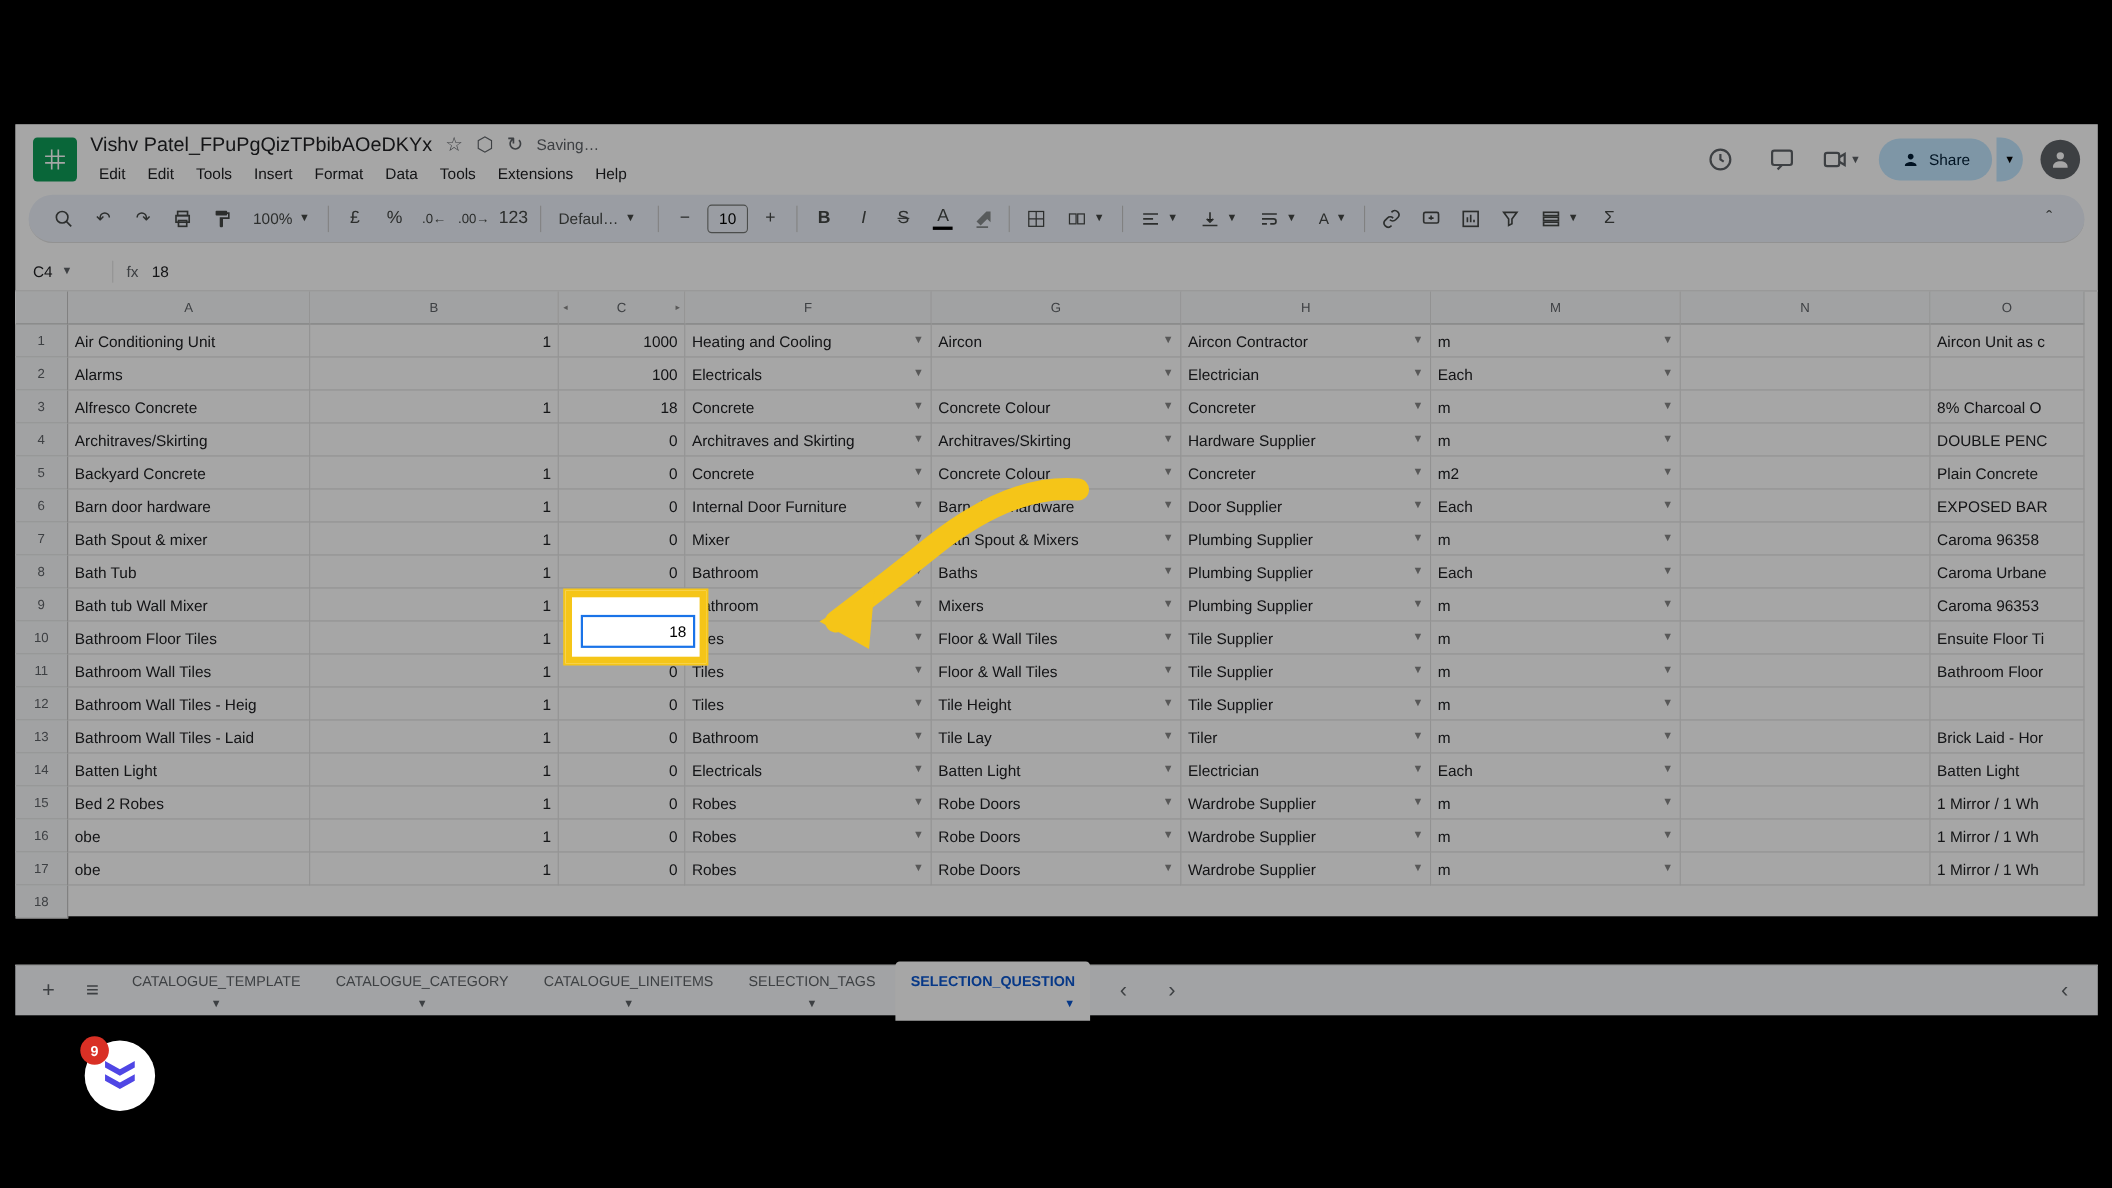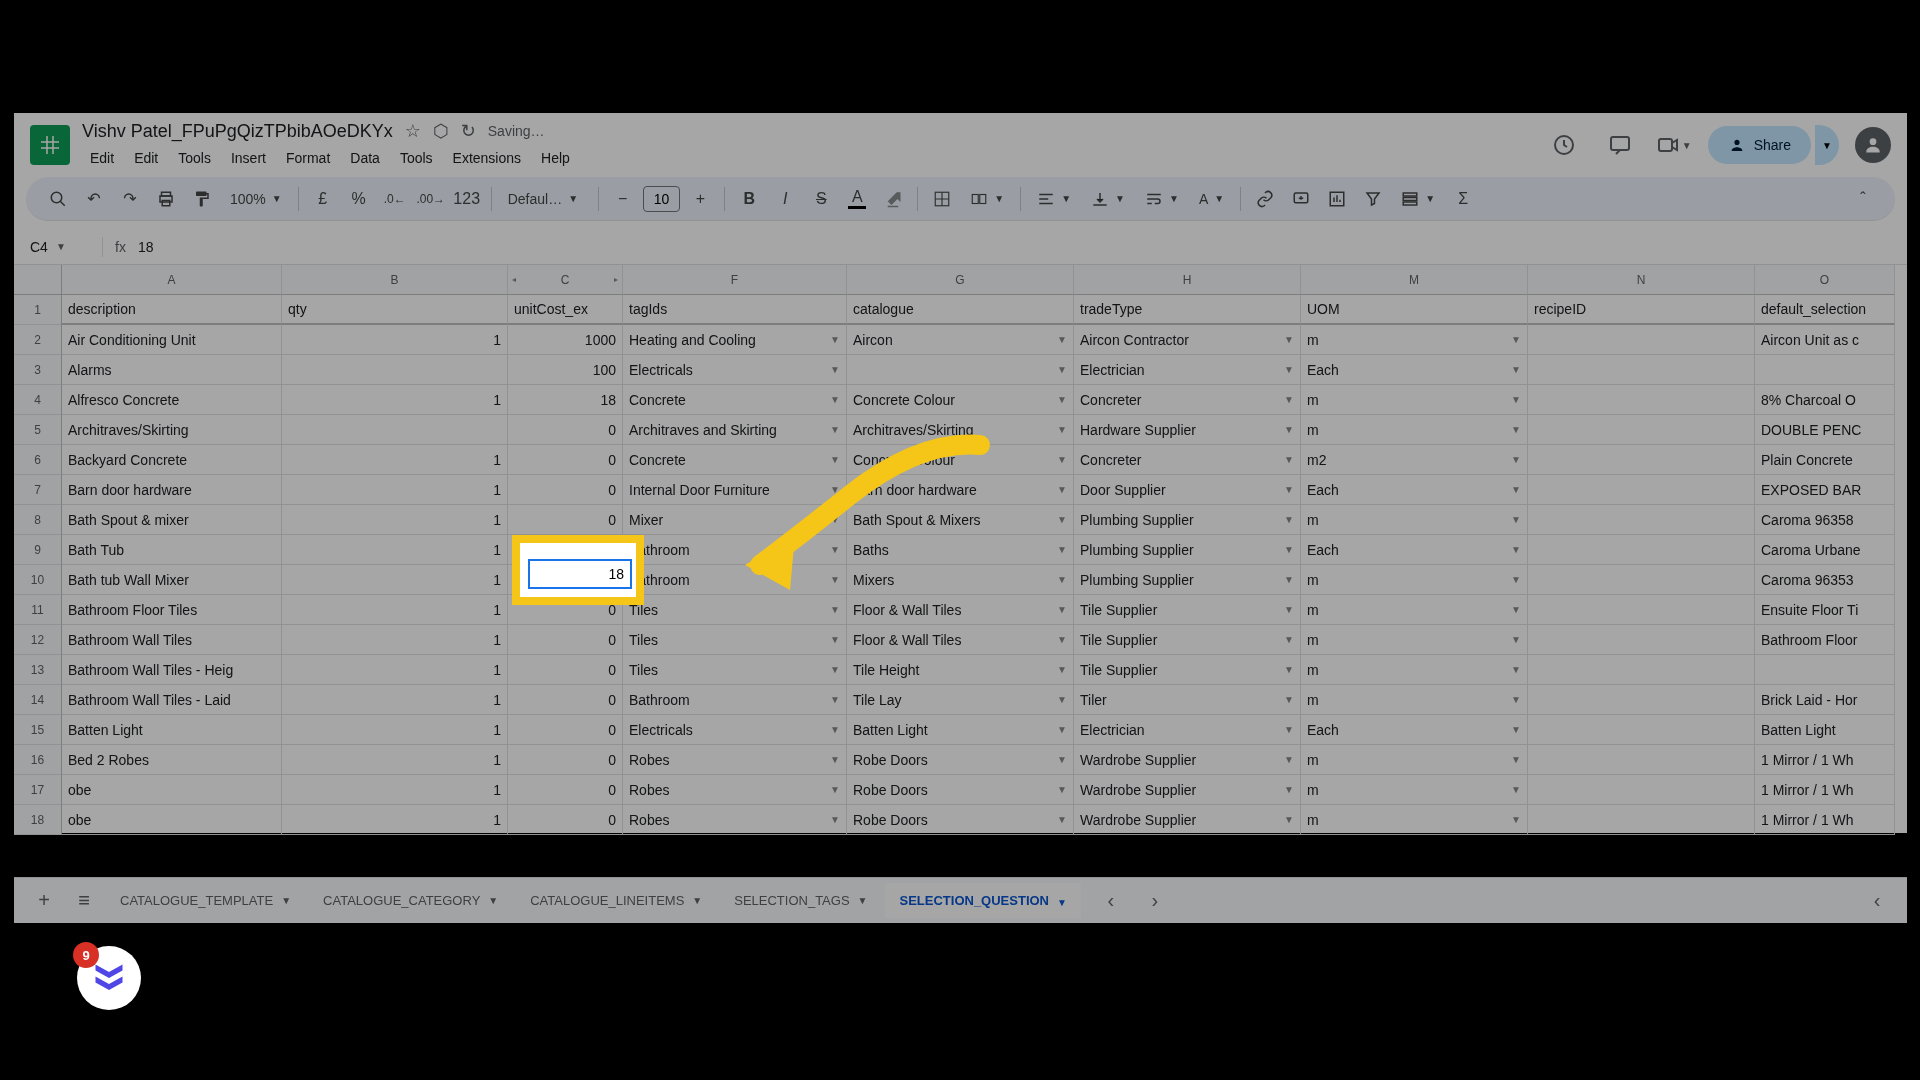--- a/index.html
+++ b/index.html
@@ -41,21 +41,21 @@
 .row-h { height: 30px; background: #f8f9fa; border-right: 1px solid #c0c0c0; border-bottom: 1px solid #e0e0e0; display: flex; align-items: center; justify-content: center; font-size: 12px; color: #5f6368; }
 .grid { display: flex; flex-direction: column; }
 .grid-row { display: flex; height: 30px; }
 .cell { border-right: 1px solid #e0e0e0; border-bottom: 1px solid #e0e0e0; padding: 0 6px; font-size: 14px; display: flex; align-items: center; white-space: nowrap; overflow: hidden; color: #202124; }
 .cell.num { justify-content: flex-end; }
 .cell.header-row { font-weight: 400; border-bottom: 2px solid #c0c0c0; }
 .cell .dd { margin-left: auto; color: #888; font-size: 10px; padding-left: 4px; }
 .wA { width: 220px; } .wB { width: 226px; } .wC { width: 115px; } .wF { width: 224px; } .wG { width: 227px; } .wH { width: 227px; } .wM { width: 227px; } .wN { width: 227px; } .wO { width: 140px; }
 .tabs-bar { display: flex; align-items: center; height: 46px; border-top: 1px solid #e0e0e0; padding: 0 12px; gap: 4px; background: #f9fbfd; }
 .tab-btn { width: 36px; height: 36px; display: flex; align-items: center; justify-content: center; cursor: pointer; color: #5f6368; border-radius: 4px; font-size: 20px; }
-.sheet-tab { padding: 10px 14px; font-size: 13px; color: #5f6368; display: flex; align-items: center; gap: 8px; cursor: pointer; font-weight: 500; border-radius: 4px 4px 0 0; }
+.sheet-tab { padding: 10px 14px; font-size: 13px; color: #5f6368; display: flex; align-items: center; gap: 8px; cursor: pointer; font-weight: 500; border-radius: 4px 4px 0 0; flex-direction: column; }
 .sheet-tab.active { color: #0b57d0; background: #fff; font-weight: 600; align-items: flex-end; }
 .sheet-tab .chev { font-size: 10px; }
 .tab-nav { margin-left: 8px; display: flex; gap: 8px; }
 .tab-nav-r { margin-left: auto; }
 
 
 .highlight-box { position: absolute; z-index: 100; border: 6px solid #f5c518; background: #fff; box-shadow: 0 0 0 2px #f5c518; }
 .highlight-box .inner-cell { position: absolute; border: 2px solid #1a73e8; display: flex; align-items: center; justify-content: flex-end; padding-right: 6px; font-size: 14px; }
 .arrow-annot { position: absolute; z-index: 100; }
 .float-logo { position: absolute; z-index: 100; width: 64px; height: 64px; border-radius: 50%; background: #fff; display: flex; align-items: center; justify-content: center; box-shadow: 0 2px 8px rgba(0,0,0,0.3); }
@@ -303,31 +303,20 @@
           <div class="row-h">11</div>
           <div class="row-h">12</div>
           <div class="row-h">13</div>
           <div class="row-h">14</div>
           <div class="row-h">15</div>
           <div class="row-h">16</div>
           <div class="row-h">17</div>
           <div class="row-h">18</div>
         </div>
       <div class="grid" id="grid">
-          <div class="grid-row">
-            <div class="cell header-row wA">description</div>
-            <div class="cell header-row wB">qty</div>
-            <div class="cell header-row wC">unitCost_ex</div>
-            <div class="cell header-row wF">tagIds</div>
-            <div class="cell header-row wG">catalogue</div>
-            <div class="cell header-row wH">tradeType</div>
-            <div class="cell header-row wM">UOM</div>
-            <div class="cell header-row wN">recipeID</div>
-            <div class="cell header-row wO">default_selection</div>
-          </div>
           <div class="grid-row">
             <div class="cell wA">
               <span>Air Conditioning Unit</span>
             </div>
             <div class="cell wB num">
               <span>1</span>
             </div>
             <div class="cell wC num">
               <span>1000</span>
             </div>

